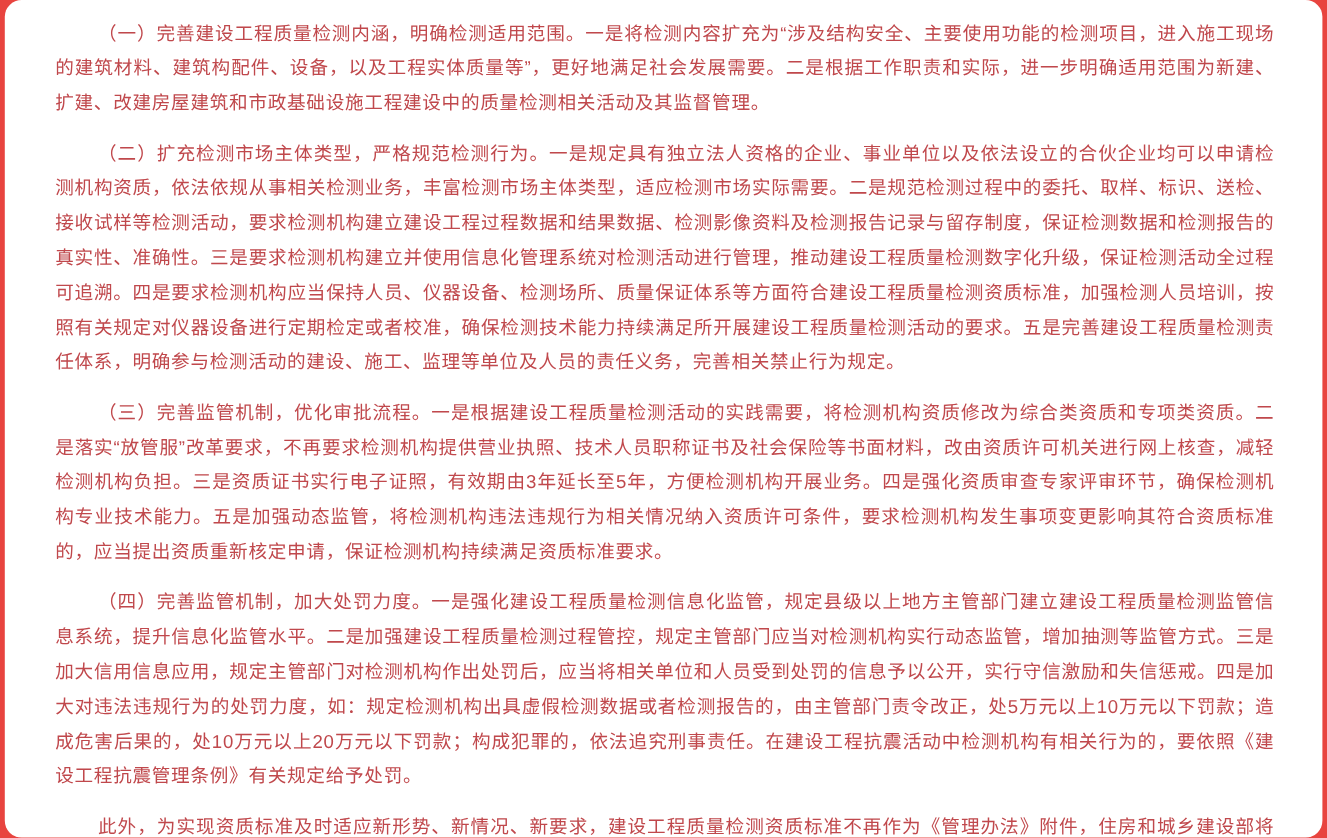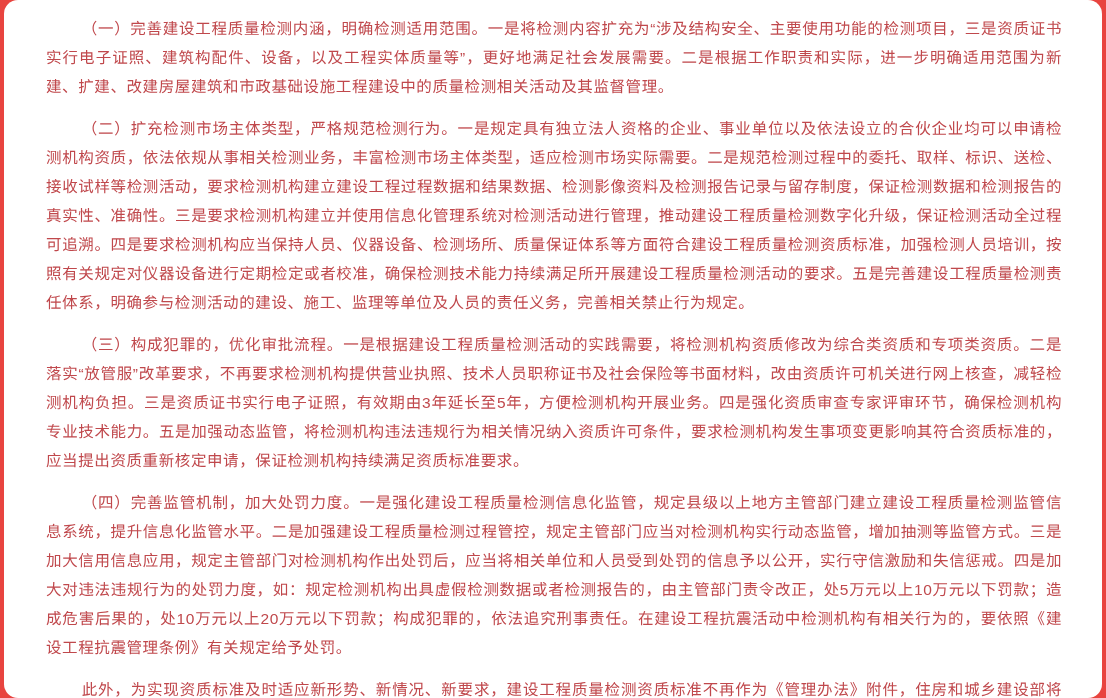--- a/index.html
+++ b/index.html
@@ -33,18 +33,18 @@
     font-weight: 500;
   }
   .doc-paragraph:last-child {
     margin-bottom: 0;
   }
 </style>
 </head>
 <body>
 
 <div class="page-card">
-  <p class="doc-paragraph">（一）完善建设工程质量检测内涵，明确检测适用范围。一是将检测内容扩充为“涉及结构安全、主要使用功能的检测项目，三是资质证书实行电子证照、建筑构配件、设备，以及工程实体质量等”，更好地满足社会发展需要。二是根据工作职责和实际，进一步明确适用范围为新建、扩建、改建房屋建筑和市政基础设施工程建设中的质量检测相关活动及其监督管理。</p>
+  <p class="doc-paragraph">（一）完善建设工程质量检测内涵，明确检测适用范围。一是将检测内容扩充为“涉及结构安全、主要使用功能的检测项目，进入施工现场的建筑材料、建筑构配件、设备，以及工程实体质量等”，更好地满足社会发展需要。二是根据工作职责和实际，进一步明确适用范围为新建、扩建、改建房屋建筑和市政基础设施工程建设中的质量检测相关活动及其监督管理。</p>
   <p class="doc-paragraph">（二）扩充检测市场主体类型，严格规范检测行为。一是规定具有独立法人资格的企业、事业单位以及依法设立的合伙企业均可以申请检测机构资质，依法依规从事相关检测业务，丰富检测市场主体类型，适应检测市场实际需要。二是规范检测过程中的委托、取样、标识、送检、接收试样等检测活动，要求检测机构建立建设工程过程数据和结果数据、检测影像资料及检测报告记录与留存制度，保证检测数据和检测报告的真实性、准确性。三是要求检测机构建立并使用信息化管理系统对检测活动进行管理，推动建设工程质量检测数字化升级，保证检测活动全过程可追溯。四是要求检测机构应当保持人员、仪器设备、检测场所、质量保证体系等方面符合建设工程质量检测资质标准，加强检测人员培训，按照有关规定对仪器设备进行定期检定或者校准，确保检测技术能力持续满足所开展建设工程质量检测活动的要求。五是完善建设工程质量检测责任体系，明确参与检测活动的建设、施工、监理等单位及人员的责任义务，完善相关禁止行为规定。</p>
-  <p class="doc-paragraph">（三）构成犯罪的，优化审批流程。一是根据建设工程质量检测活动的实践需要，将检测机构资质修改为综合类资质和专项类资质。二是落实“放管服”改革要求，不再要求检测机构提供营业执照、技术人员职称证书及社会保险等书面材料，改由资质许可机关进行网上核查，减轻检测机构负担。三是资质证书实行电子证照，有效期由3年延长至5年，方便检测机构开展业务。四是强化资质审查专家评审环节，确保检测机构专业技术能力。五是加强动态监管，将检测机构违法违规行为相关情况纳入资质许可条件，要求检测机构发生事项变更影响其符合资质标准的，应当提出资质重新核定申请，保证检测机构持续满足资质标准要求。</p>
+  <p class="doc-paragraph">（三）完善监管机制，优化审批流程。一是根据建设工程质量检测活动的实践需要，将检测机构资质修改为综合类资质和专项类资质。二是落实“放管服”改革要求，不再要求检测机构提供营业执照、技术人员职称证书及社会保险等书面材料，改由资质许可机关进行网上核查，减轻检测机构负担。三是资质证书实行电子证照，有效期由3年延长至5年，方便检测机构开展业务。四是强化资质审查专家评审环节，确保检测机构专业技术能力。五是加强动态监管，将检测机构违法违规行为相关情况纳入资质许可条件，要求检测机构发生事项变更影响其符合资质标准的，应当提出资质重新核定申请，保证检测机构持续满足资质标准要求。</p>
   <p class="doc-paragraph">（四）完善监管机制，加大处罚力度。一是强化建设工程质量检测信息化监管，规定县级以上地方主管部门建立建设工程质量检测监管信息系统，提升信息化监管水平。二是加强建设工程质量检测过程管控，规定主管部门应当对检测机构实行动态监管，增加抽测等监管方式。三是加大信用信息应用，规定主管部门对检测机构作出处罚后，应当将相关单位和人员受到处罚的信息予以公开，实行守信激励和失信惩戒。四是加大对违法违规行为的处罚力度，如：规定检测机构出具虚假检测数据或者检测报告的，由主管部门责令改正，处5万元以上10万元以下罚款；造成危害后果的，处10万元以上20万元以下罚款；构成犯罪的，依法追究刑事责任。在建设工程抗震活动中检测机构有相关行为的，要依照《建设工程抗震管理条例》有关规定给予处罚。</p>
   <p class="doc-paragraph">此外，为实现资质标准及时适应新形势、新情况、新要求，建设工程质量检测资质标准不再作为《管理办法》附件，住房和城乡建设部将单独印发检测机构资质标准，对申请单位资历及信誉、技术人员、检测设备及场所等条件和业务范围作出规定。</p>
 </div>
 
 </body></html>

